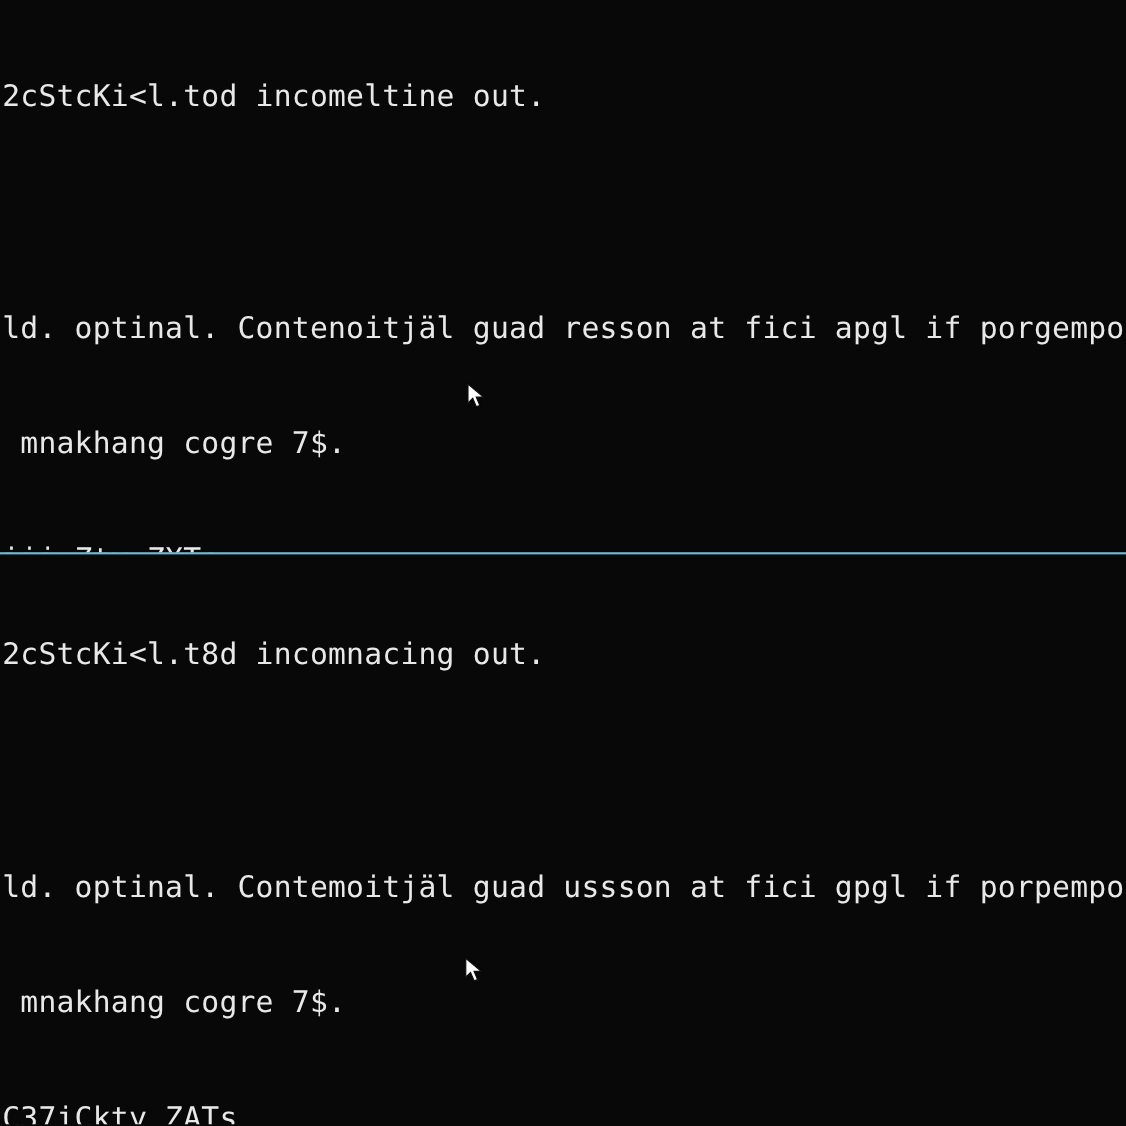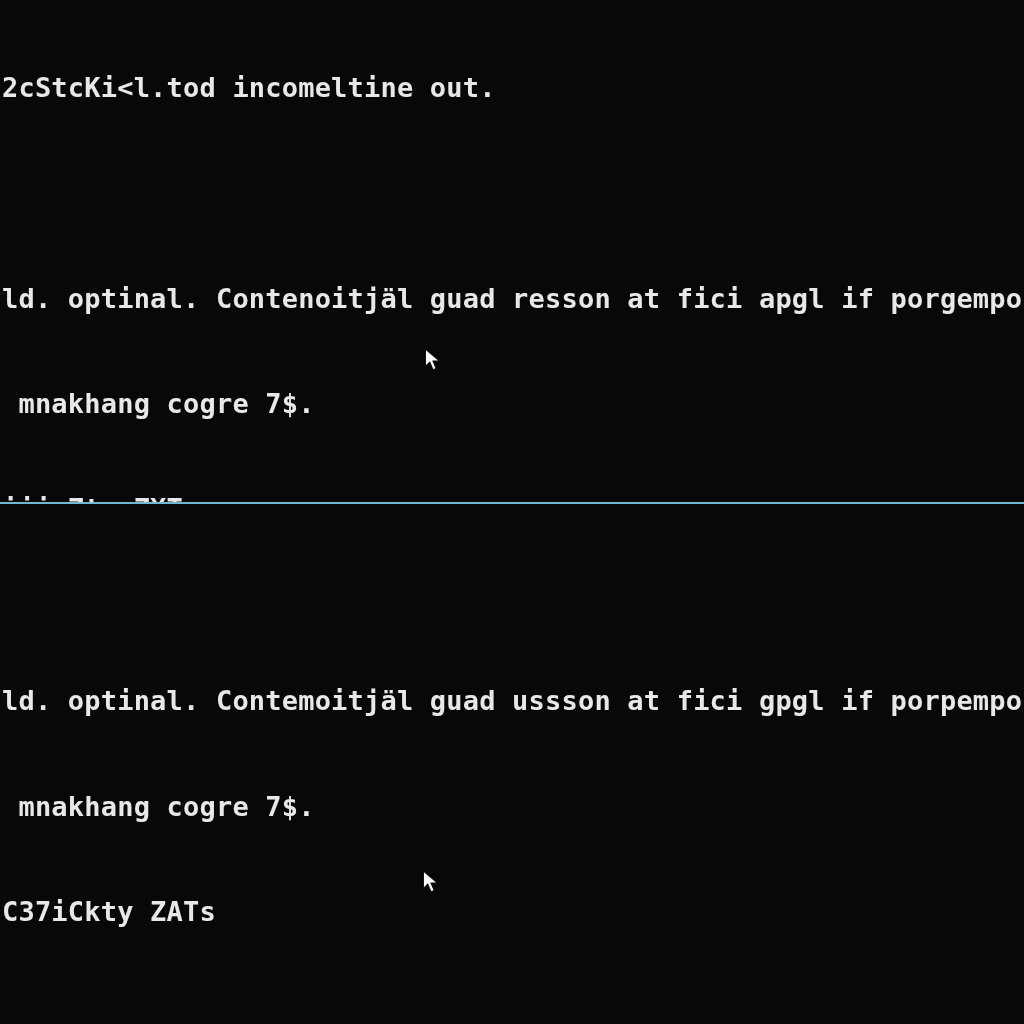--- a/index.html
+++ b/index.html
@@ -13,21 +13,21 @@
       background: #080808;
       overflow: hidden;
       font-family: "DejaVu Sans Mono", "Courier New", monospace;
       position: relative;
     }
     .pane {
       width: 100%;
       color: #e8e8e8;
       font-size: 27px;
       line-height: 1.3;
-      font-weight: bold;
+      font-weight: normal;
       letter-spacing: 0.2px;
       white-space: pre;
       overflow: hidden;
       padding-left: 2px;
     }
     .pane-top {
       height: 502px;
     }
     .pane-bottom {
       height: 520px;
@@ -72,20 +72,21 @@
   
   
   
   
   
   
   
 </div>
 
 <div class="pane pane-bottom">
+  <span class="line">2cStcKi&lt;l.t8d incomnacing out.</span>
   <span class="line blank"></span>
   <span class="line">ld. optinal. Contemoitjäl guad ussson at fici gpgl if porpempop</span>
   <span class="line"> mnakhang cogre 7$.</span>
   <span class="line">C37iCkty ZATs</span>
   
   
   
   
   
   

